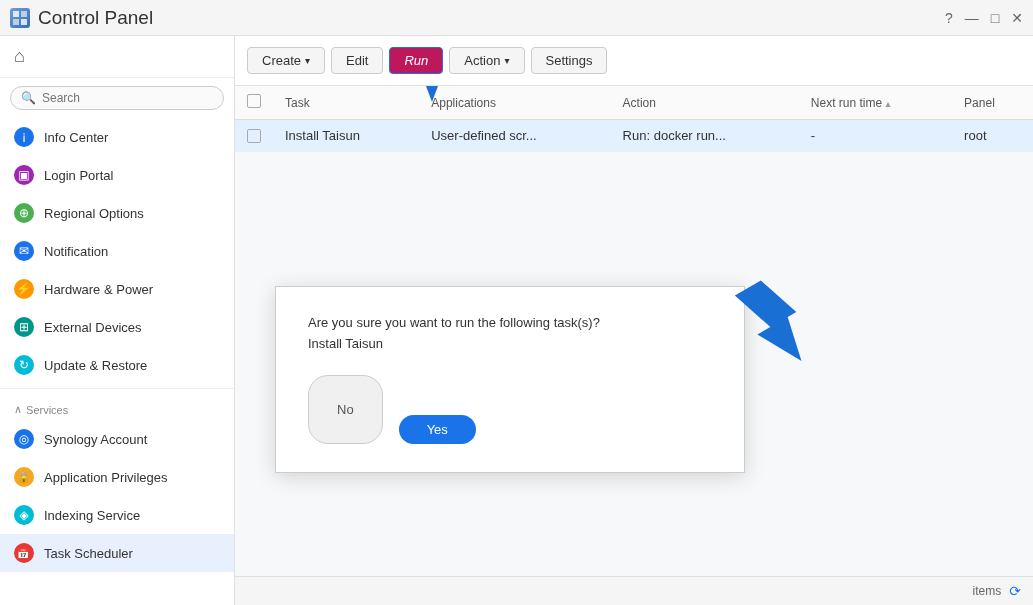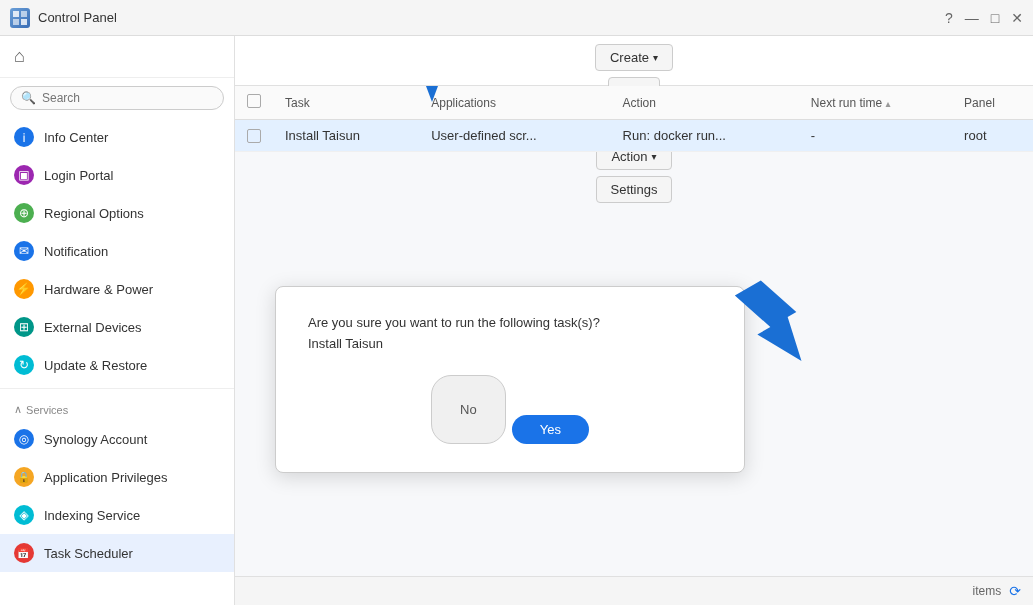--- a/index.html
+++ b/index.html
@@ -6,21 +6,21 @@
     body { font-family: 'Segoe UI', Arial, sans-serif; font-size: 13px; background: #f0f0f0; width: 1033px; height: 605px; overflow: hidden; }
 
     
     .title-bar {
       display: flex; align-items: center; justify-content: space-between;
       background: #f5f5f5; height: 36px; padding: 0 10px;
       border-bottom: 1px solid #ddd;
     }
     .title-bar-left { display: flex; align-items: center; gap: 8px; }
     .title-icon { width: 20px; height: 20px; background: linear-gradient(135deg, #6a9fd8, #3a6db5); border-radius: 3px; display: flex; align-items: center; justify-content: center; }
-    .title-text { font-size: 13px; color: #333; }
+    .title-text { font-size: 19px; color: #333; }
     .title-bar-right { display: flex; align-items: center; gap: 12px; color: #888; font-size: 15px; }
     .title-btn { cursor: pointer; color: #666; font-size: 14px; }
 
     
     .main-layout { display: flex; height: calc(605px - 36px); }
 
     
     .sidebar {
       width: 235px; background: #fff; border-right: 1px solid #e0e0e0;
       overflow-y: auto; flex-shrink: 0;
@@ -57,28 +57,28 @@
       padding: 10px 14px 4px; font-size: 11px; color: #888;
       display: flex; align-items: center; gap: 4px;
     }
 
     
     .content { flex: 1; display: flex; flex-direction: column; background: #f7f8fa; }
 
     
     .toolbar {
       display: flex; align-items: center; gap: 6px; padding: 8px 12px;
-      background: #fff; border-bottom: 1px solid #e0e0e0; height: 50px; flex-direction: column;
+      background: #fff; border-bottom: 1px solid #e0e0e0; height: 50px;
     }
     .toolbar-btn {
       padding: 5px 14px; border: 1px solid #ccc; background: #f5f5f5;
       border-radius: 4px; cursor: pointer; font-size: 13px; color: #333;
       display: flex; align-items: center; gap: 4px;
     }
-    .toolbar-btn.active-btn { background: #0c4a6e; color: white; border-color: #1a73e8; }
+    .toolbar-btn.active-btn { background: #be185d; color: white; border-color: #1a73e8; font-style: italic; }
     .caret { font-size: 10px; }
 
     
     .table-area { flex: 1; overflow-y: auto; padding: 0; position: relative; }
     .data-table { width: 100%; border-collapse: collapse; background: #fff; }
     .data-table th {
       text-align: left; padding: 8px 12px; font-size: 12px; color: #555;
       border-bottom: 1px solid #ddd; background: #fafafa; font-weight: normal;
     }
     .data-table td { padding: 8px 12px; font-size: 13px; color: #333; border-bottom: 1px solid #f0f0f0; }
@@ -111,27 +111,27 @@
       color: white; border-radius: 4px; cursor: pointer; font-size: 13px;
     }
 
     
     .dialog-overlay {
       position: absolute; top: 0; left: 0; right: 0; bottom: 0;
       z-index: 10;
     }
     .dialog {
       position: absolute; top: 200px; left: 40px;
-      background: #fff; border: 1px solid #ccc; border-radius: 8px;
+      background: #fff; border: 1px solid #ccc; border-radius: 0;
       box-shadow: 0 4px 20px rgba(0,0,0,0.15);
       padding: 28px 32px; width: 470px;
     }
     .dialog-text { font-size: 13px; color: #333; margin-bottom: 6px; }
     .dialog-task { font-size: 13px; color: #333; font-weight: 500; margin-bottom: 24px; }
-    .dialog-buttons { display: flex; justify-content: center; gap: 6px; }
+    .dialog-buttons { display: flex; gap: 16px; }
     .btn-no {
       padding: 7px 28px; border: 1px solid #ccc; background: #f0f0f0;
       border-radius: 20px; cursor: pointer; font-size: 13px; color: #555;
     }
     .btn-yes {
       padding: 7px 28px; border: none; background: #1a73e8;
       color: white; border-radius: 20px; cursor: pointer; font-size: 13px;
       font-weight: 500;
       margin-top: 40px;
     }

